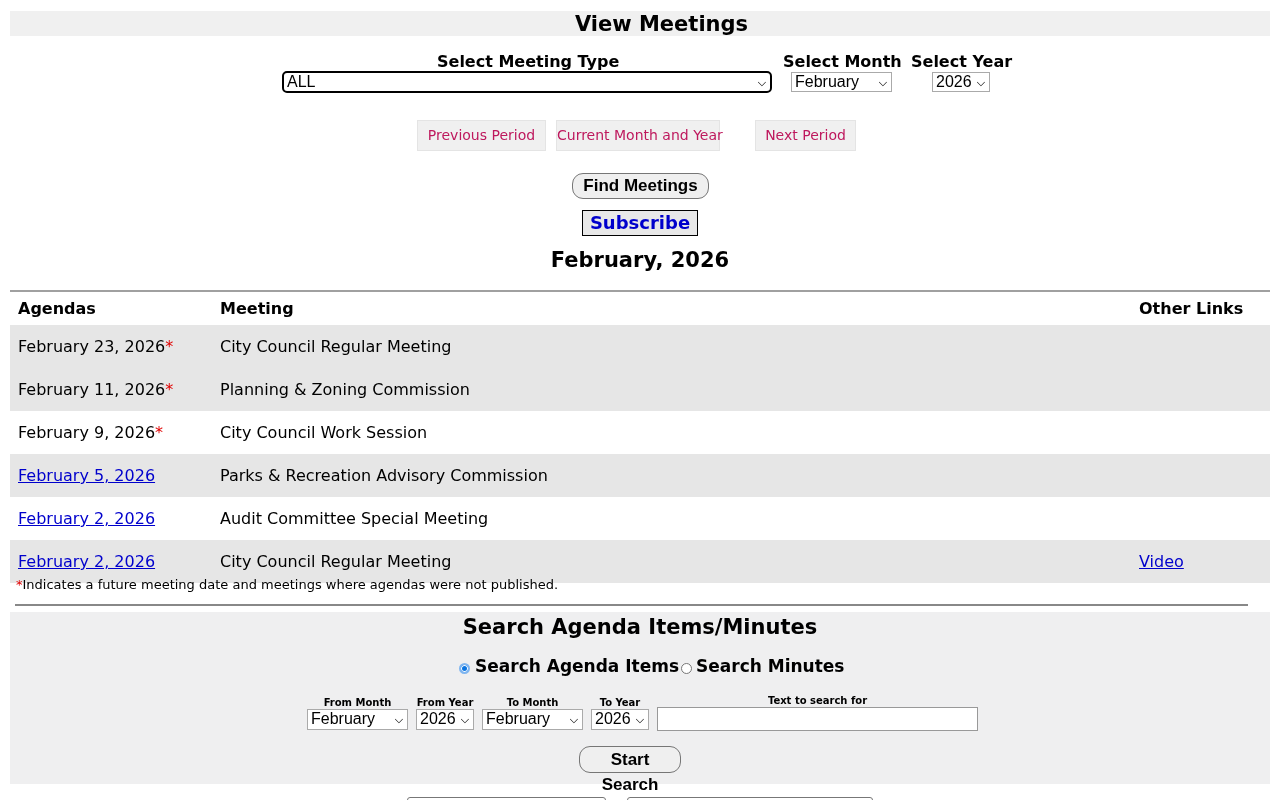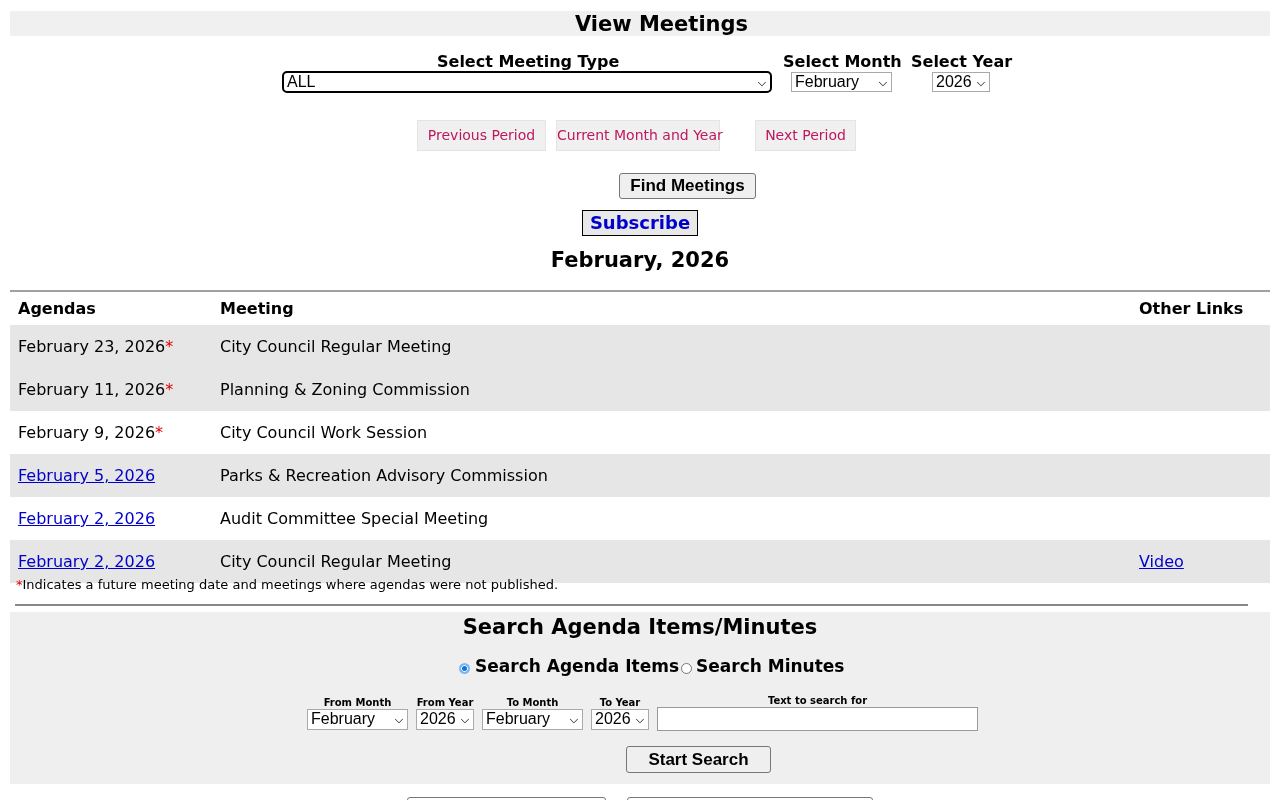--- a/index.html
+++ b/index.html
@@ -10,21 +10,21 @@
   .title-bar .t { position: absolute; left: 0; right: 0; top: 0; text-align: center; font-size: 21px; font-weight: bold; line-height: 26px; margin-left: 43px; }
 
   .lbl { font-weight: bold; font-size: 16px; white-space: nowrap; line-height: 18px; }
   .sel { position: absolute; background: #fff; border: 1px solid #aaa; font-family: "Liberation Sans", sans-serif; font-size: 16px; line-height: 18px; box-sizing: border-box; padding: 0 3px; color: #000; }
   .sel .v { position: absolute; left: 3px; top: 0; }
   .sel .chev { position: absolute; right: 4px; top: 0; font-size: 11px; line-height: 18px; }
   .sel.type { border: 2px solid #000; border-radius: 5px; }
 
   .period-btn { position: absolute; top: 120px; height: 31px; background: #f0f0f0; border: 1px solid #e4e4e4; box-sizing: border-box; color: #be185d; font-weight: normal; font-size: 14px; line-height: 29px; text-align: center; white-space: nowrap; }
 
-  .btn { position: absolute; background: #efefef; border: 1px solid #767676; border-radius: 3px; box-sizing: border-box; font-family: "Liberation Sans", sans-serif; font-weight: bold; text-align: center; color: #000; margin-left: 47px; }
+  .btn { position: absolute; background: #efefef; border: 1px solid #767676; border-radius: 11px; box-sizing: border-box; font-family: "Liberation Sans", sans-serif; font-weight: bold; text-align: center; color: #000; }
 
   .subscribe { position: absolute; left: 582px; top: 210px; width: 116px; height: 26px; background: #e8e8e8; border: 1px solid #000; box-sizing: border-box; color: #0000cc; font-weight: bold; font-size: 18px; line-height: 24px; text-align: center; }
 
   .month-heading { left: 0; width: 1280px; top: 247px; text-align: center; font-weight: bold; font-size: 21px; line-height: 26px; }
 
   .hr-top { left: 10px; top: 290px; width: 1260px; height: 0; border-top: 2px solid #a0a0a0; }
 
   table.meetings { position: absolute; left: 10px; top: 292px; width: 1260px; border-collapse: collapse; font-size: 16px; }
   table.meetings th { text-align: left; font-weight: bold; height: 33px; padding: 0 8px; vertical-align: middle; }
   table.meetings td { height: 35px; padding: 4px 8px; vertical-align: middle; white-space: nowrap; }
@@ -162,16 +162,16 @@
 
 <div class="slbl" style="left:591px; top:697px; width:58px;">To Year</div>
 <div class="sel" style="left:591px; top:709px; width:58px; height:21px;">
   <span class="v">2026</span>
   <span class="chev">⌵</span>
 </div>
 
 <div class="slbl" style="left:657px; top:695px; width:321px;">Text to search for</div>
 <input class="text-input" type="text" value="" style="">
 
-<div class="btn" style="left:579px; top:746px; width:145px; height:27px; font-size:17px; line-height:25px;">Start Search</div>
+<div class="btn" style="left:579px; top:746px; width:102px; height:27px; font-size:17px; line-height:25px;">Start Search</div>
 
 <div class="ghost-btn" style="left:407px; width:199px;"></div>
 <div class="ghost-btn" style="left:627px; width:246px;"></div>
 
 </body></html>

